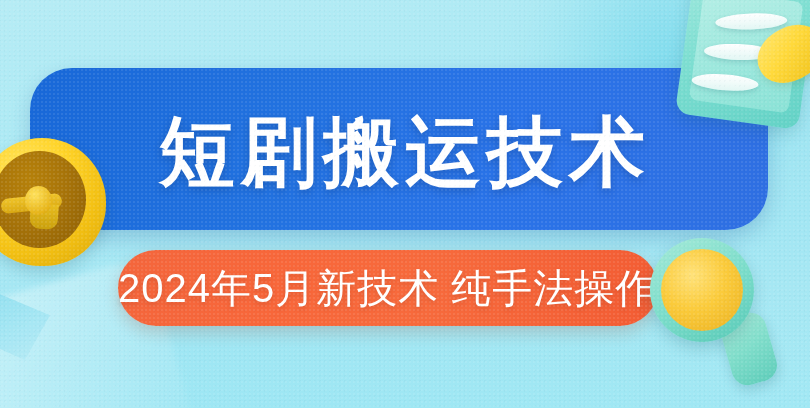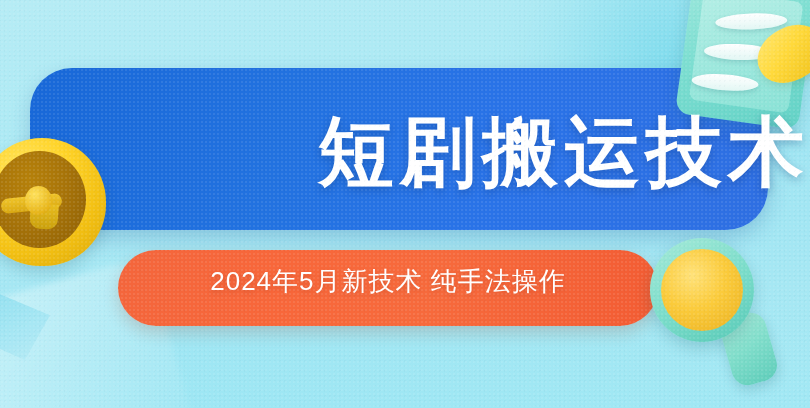--- a/index.html
+++ b/index.html
@@ -244,37 +244,36 @@
     background: linear-gradient(100deg, #f4663c 0%, #f8673a 30%, #f76a3c 58%, #f35c33 100%);
     box-shadow: 0 7px 16px rgba(160,60,30,.20);
   }
 
   
   .title {
     position: absolute;
     left: 0;
     right: 0;
     top: 114px;
-    text-align: right;
+    text-align: center;
     color: #ffffff;
     font-size: 76px;
     line-height: 1;
     font-weight: 700;
     letter-spacing: 6px;
     text-shadow: 0 3px 8px rgba(12,50,110,.30);
     white-space: nowrap;
   }
   .subtitle {
     position: absolute;
     left: 118px;
     width: 540px;
     top: 268px;
-    text-align: center;
     color: #ffffff;
-    font-size: 26px;
+    font-size: 40px;
     line-height: 1;
     font-weight: 400;
     letter-spacing: 1px;
     text-shadow: 0 2px 5px rgba(150,50,25,.28);
     white-space: nowrap;
   }
 </style>
 </head>
 <body>
 

